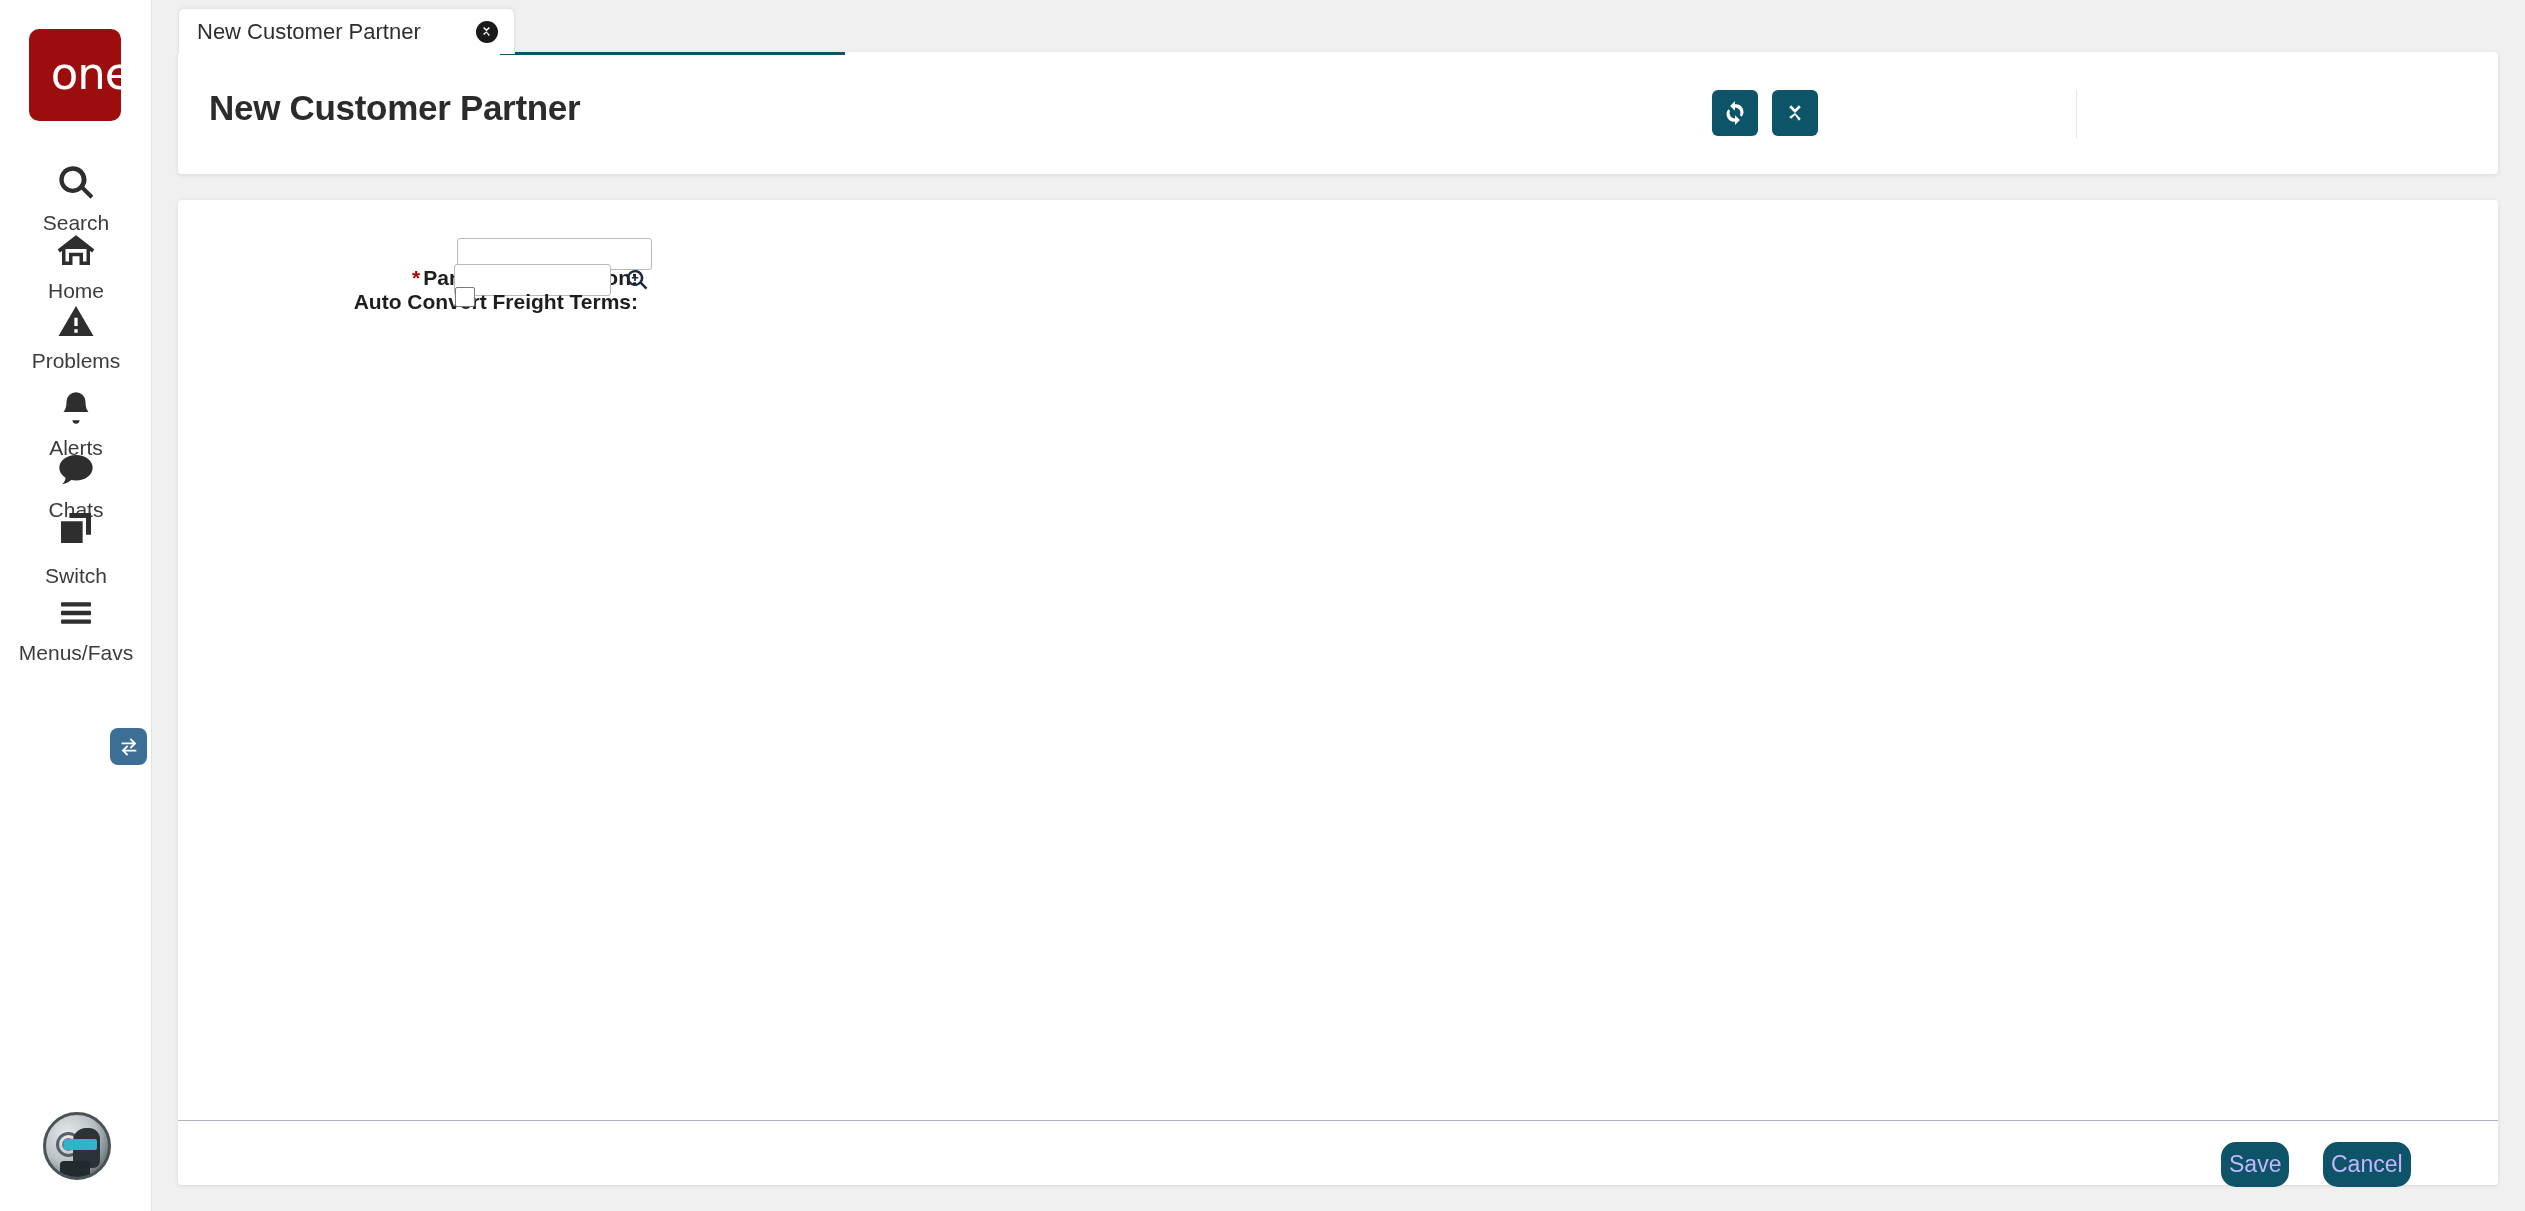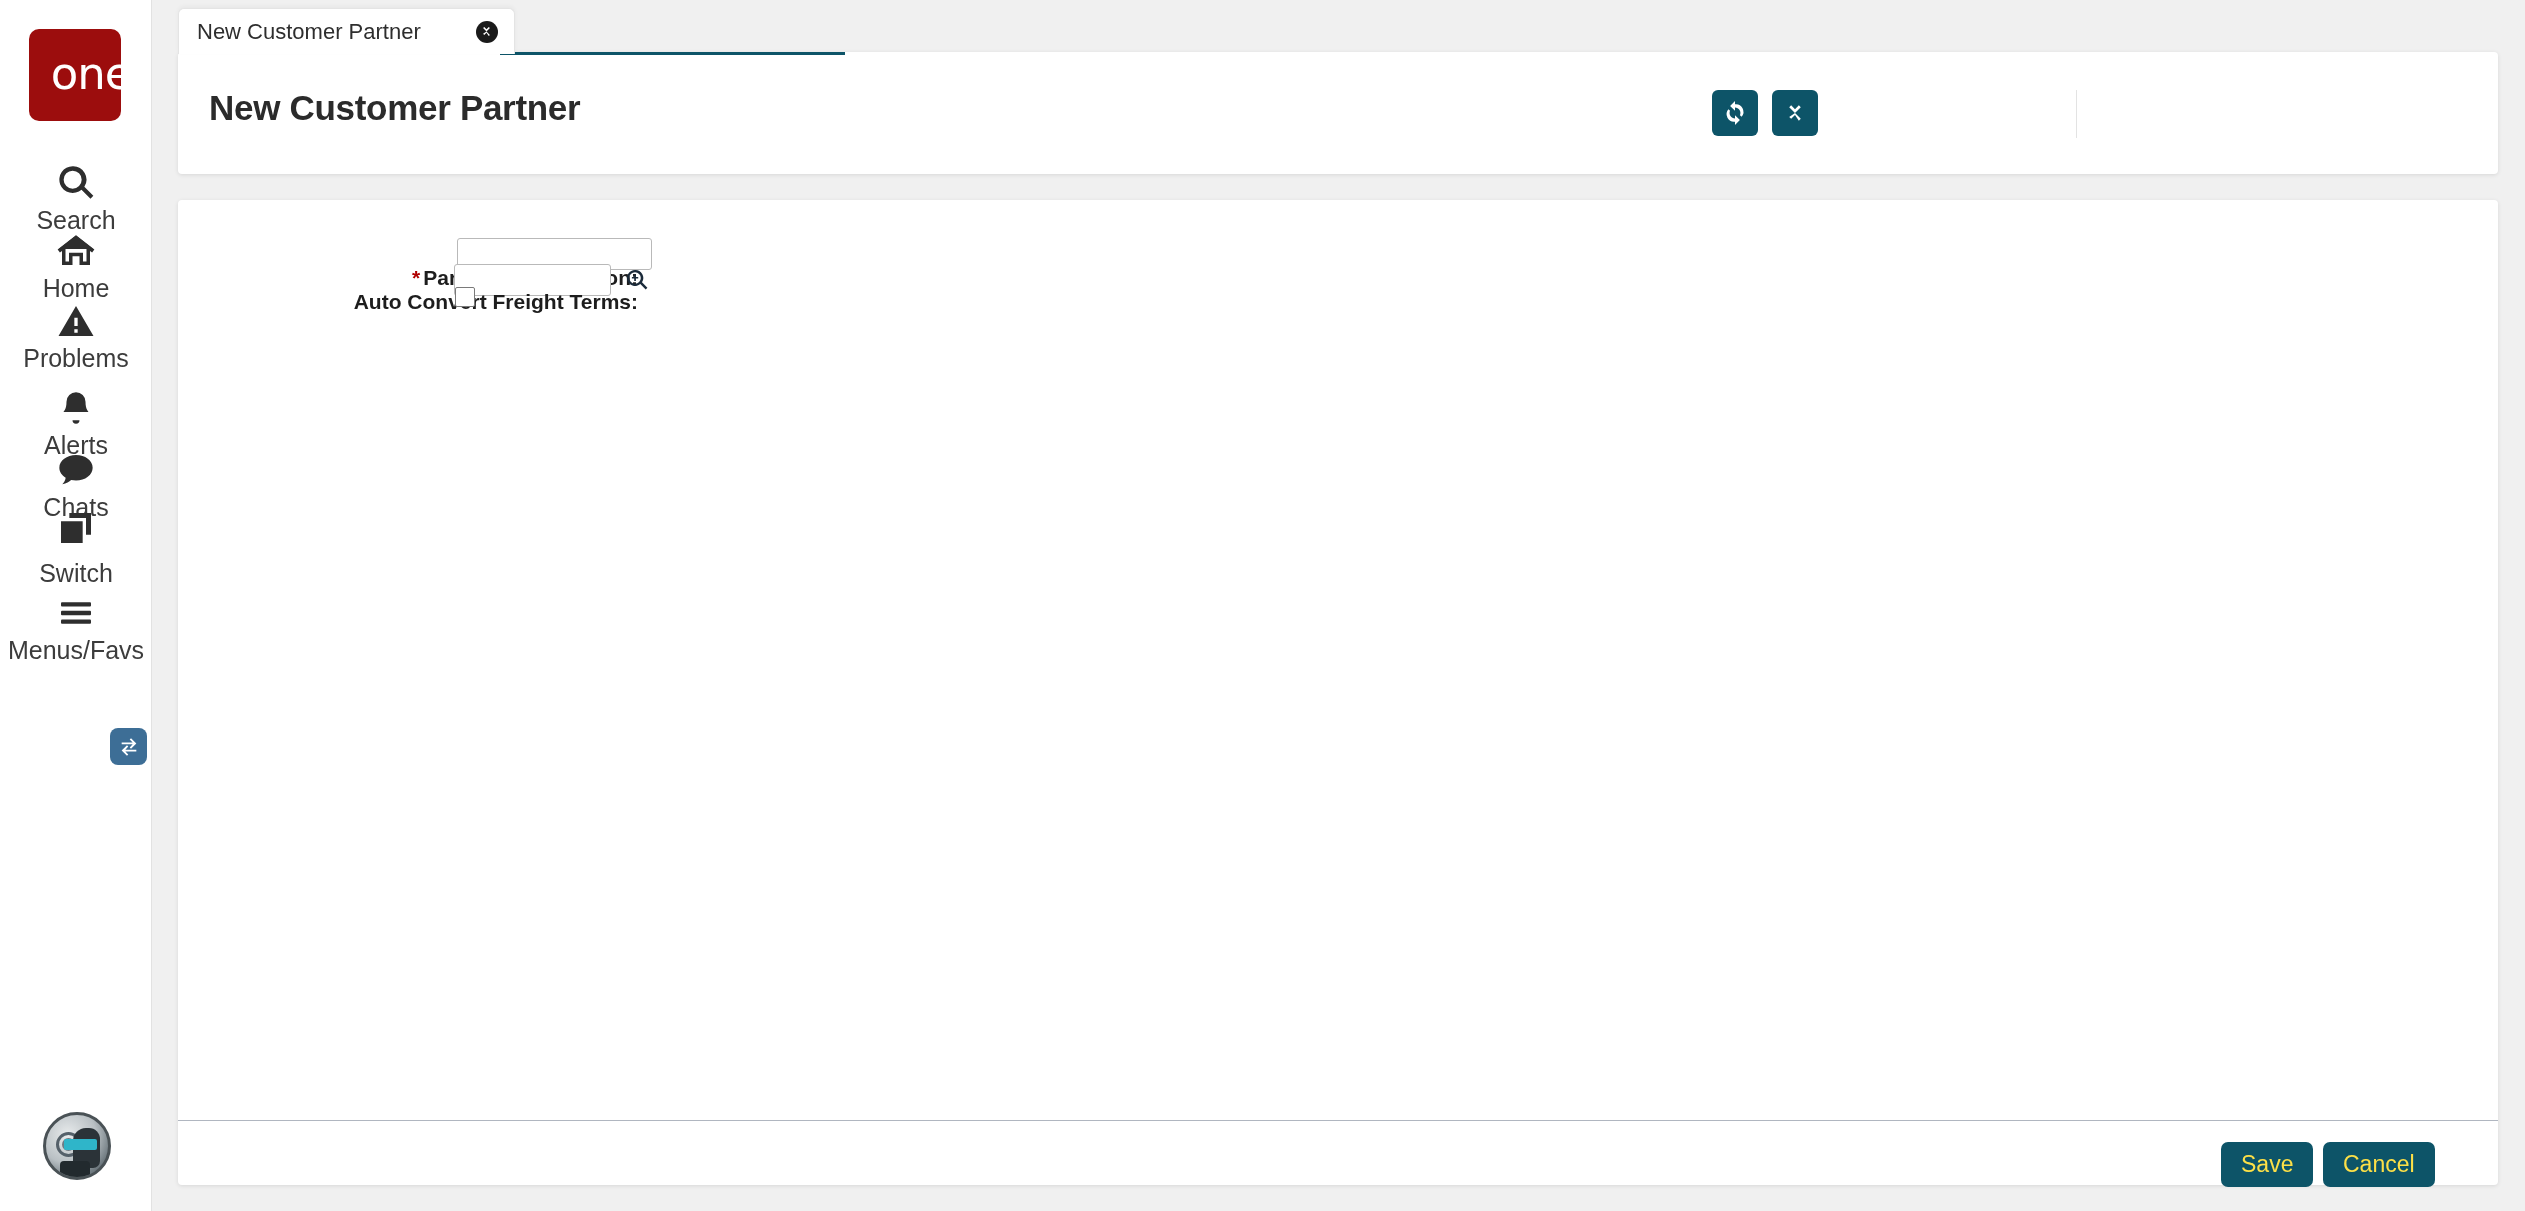--- a/index.html
+++ b/index.html
@@ -35,21 +35,21 @@
     margin-top: -3px;
     margin-left: 32px;
   }
   .nav-item {
     position: absolute; left: 0; width: 152px;
     display: flex; flex-direction: column;
     align-items: center; cursor: pointer;
   }
   .nav-icon { height: 46px; display: flex; align-items: center; justify-content: center; }
   .nav-label {
-    font-size: 25px; color: #3c3c3c; 
+    font-size: 21px; color: #3c3c3c; margin-top: 5px;
     font-family: "Liberation Sans", sans-serif;
   }
   .nav-svg { fill: #2e2e2e; }
 
   #switch-badge {
     position: absolute; left: 110px; top: 728px;
     width: 37px; height: 37px; border-radius: 8px;
     background: #3d6e96;
     display: flex; align-items: center; justify-content: center;
   }
@@ -233,26 +233,26 @@
     background: #ffffff; cursor: pointer;
   }
 
   
   #footer-divider {
     position: absolute; left: 0; top: 920px;
     width: 2320px; height: 1px; background: #b0b6c0;
   }
   .footer-btn {
     position: absolute;
-    height: 45px; border-radius: 7px;
-    background: #0d5468; color: #fde047;
+    height: 45px; border-radius: 15px;
+    background: #0d5468; color: #c4b5fd;
     border: none; cursor: pointer;
     font-size: 23px;
     font-family: "Liberation Sans", sans-serif;
-    padding: 0 20px;
+    padding: 0 8px;
   }
 </style>
 </head>
 <body>
 
 <div id="sidebar">
 
   <div id="logo">
     <span class="logo-text">one</span>
   </div>

